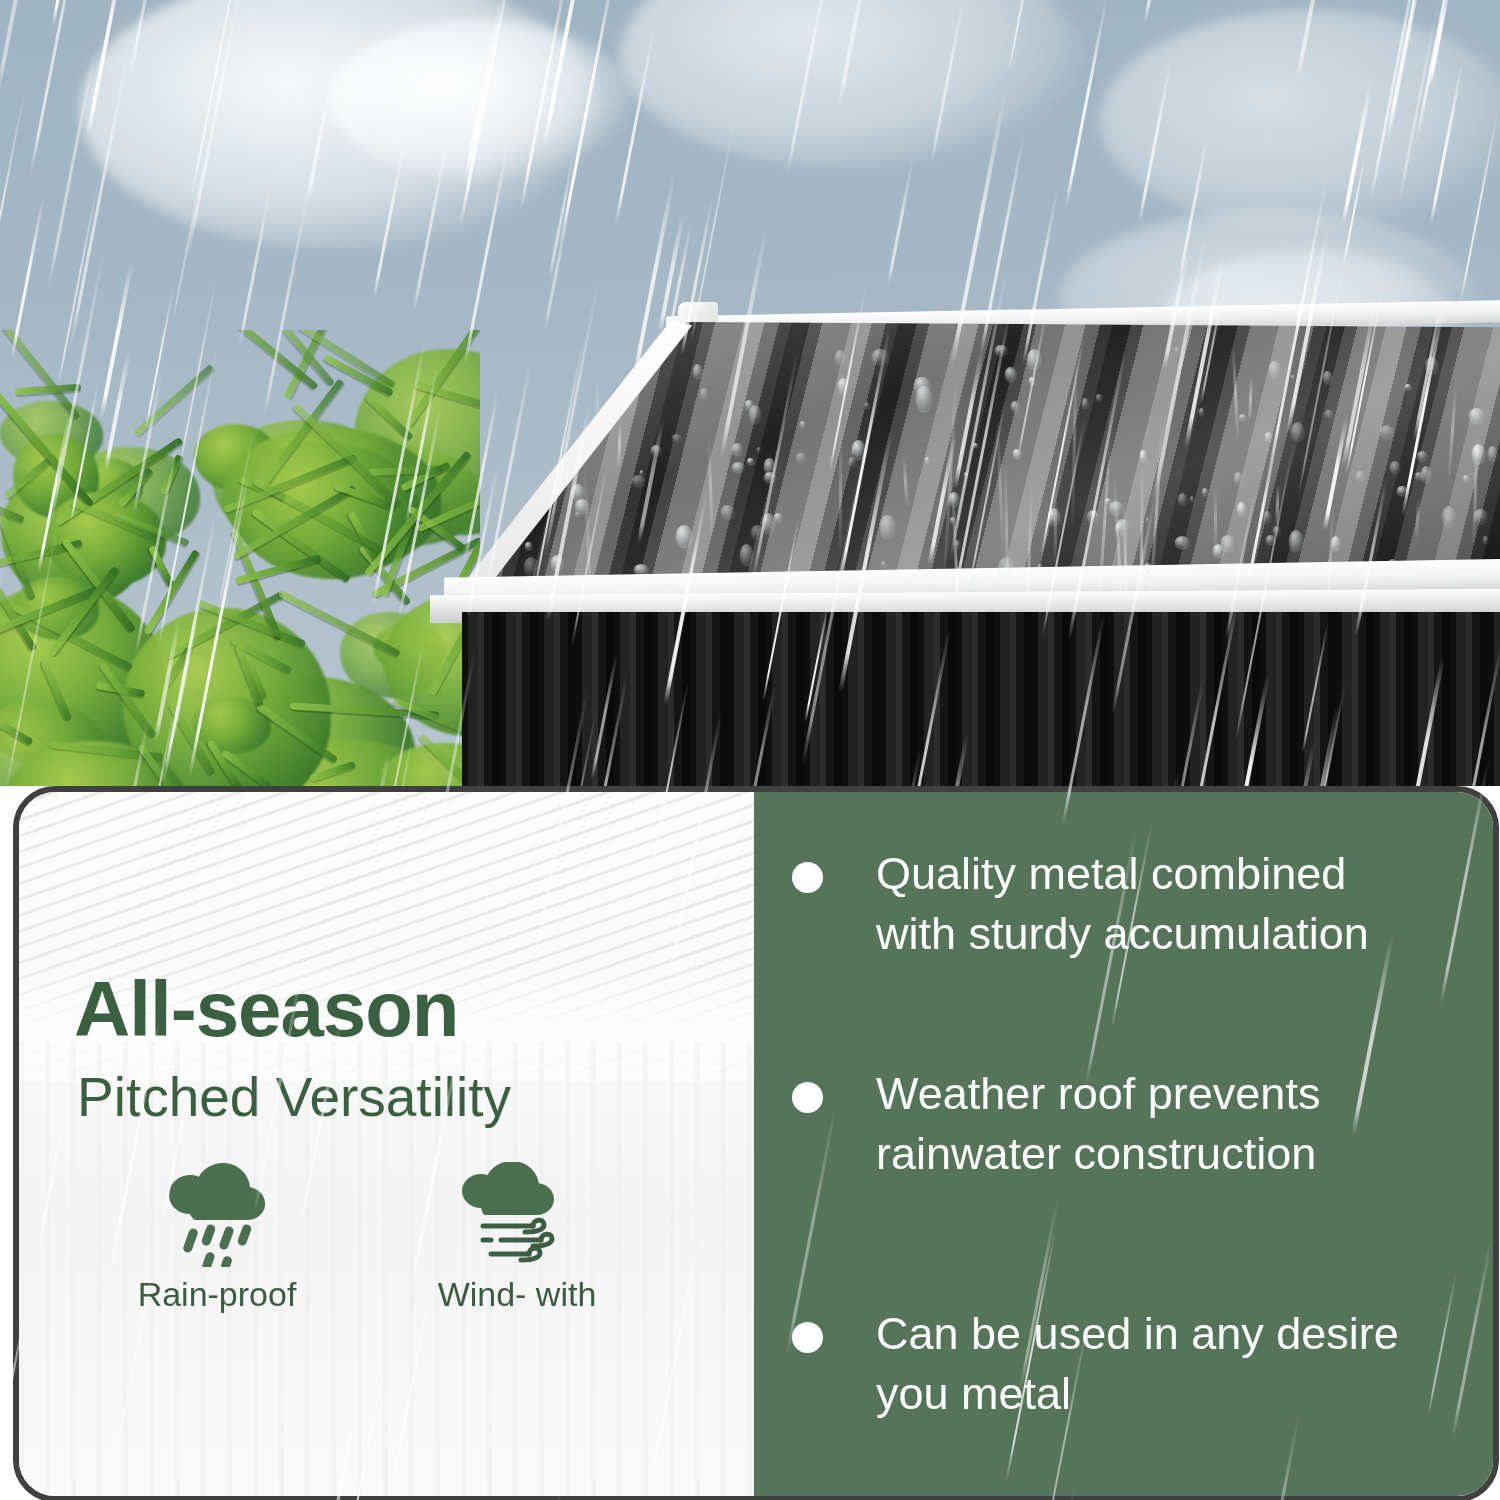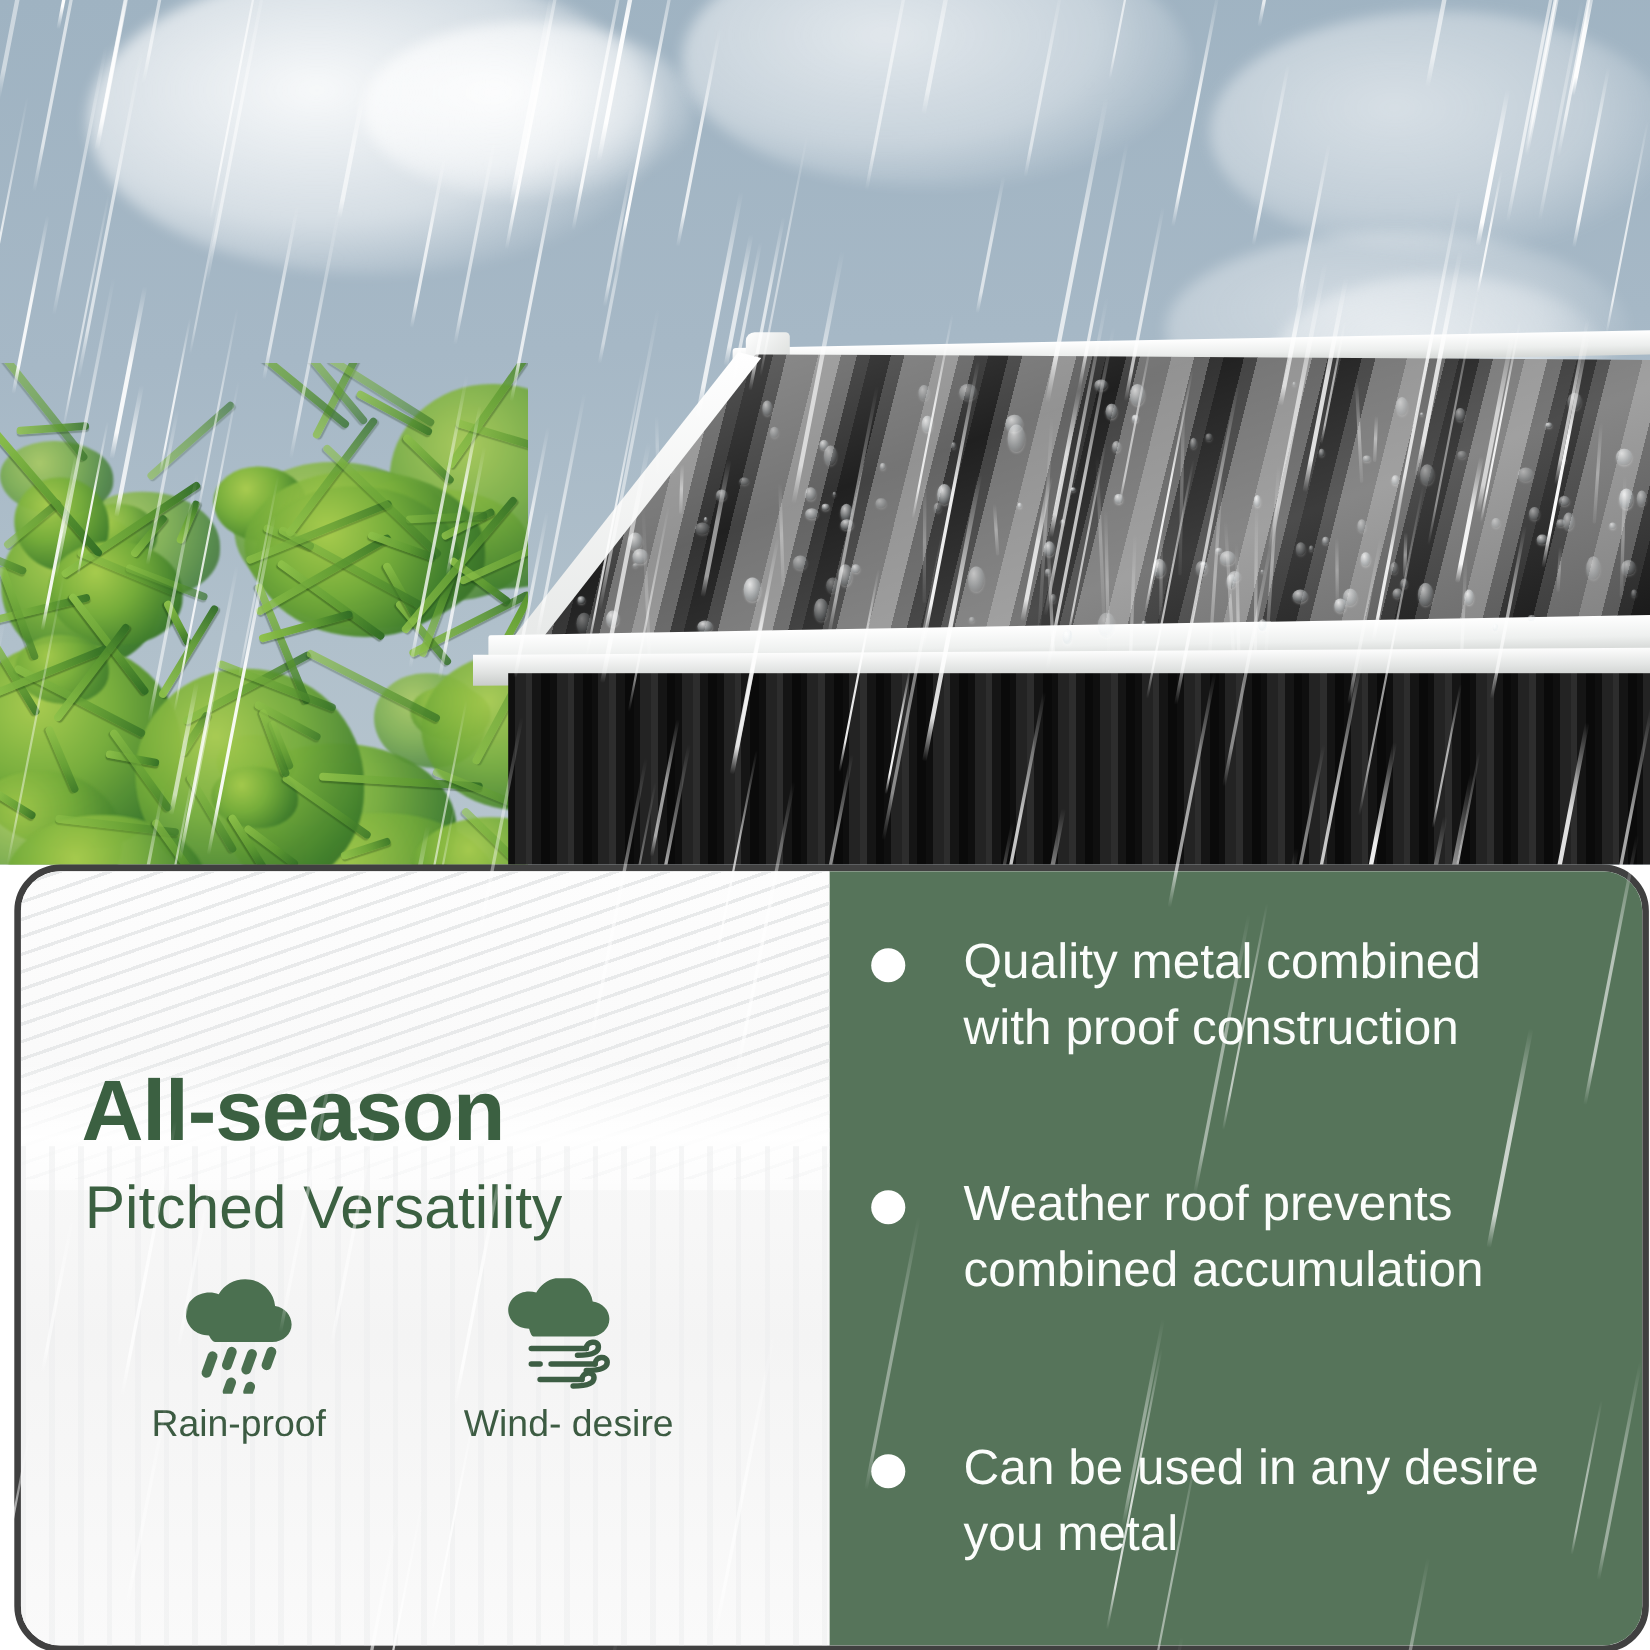--- a/index.html
+++ b/index.html
@@ -603,28 +603,28 @@
       <div class="streak" style="left: 889.422px; top: 431.058px; height: 265.906px; width: 3.7px; opacity: 0.87;"></div>
     </div>
 
   <div id="card">
 
     <div id="card-right">
       <div class="bullet" id="b1">
         <span class="dot"></span>
         <span class="btext">
           <span>Quality metal combined</span><br>
-          <span>with proof construction</span>
+          <span>with sturdy accumulation</span>
         </span>
       </div>
       <div class="bullet" id="b2">
         <span class="dot"></span>
         <span class="btext">
           <span>Weather roof prevents</span><br>
-          <span>combined accumulation</span>
+          <span>rainwater construction</span>
         </span>
       </div>
       <div class="bullet" id="b3">
         <span class="dot"></span>
         <span class="btext">
           <span>Can be used in any desire</span><br>
           <span>you metal</span>
         </span>
       </div>
     </div>
@@ -663,21 +663,21 @@
                 <path d="M36 64h50"></path>
                 <path d="M36 78h8"></path>
                 <path d="M54 78h40"></path>
                 <path d="M44 92h38"></path>
                 <path d="M86 64c0-7 11-8 11-1.5S87 70 78 70"></path>
                 <path d="M94 78c0-7 11-8 11-1.5S95 84 86 84"></path>
                 <path d="M82 92c0-7 11-8 11-1.5S83 98 74 98"></path>
               </g>
             </svg>
           </div>
-          <div class="flabel">Wind- desire</div>
+          <div class="flabel">Wind- with</div>
         </div>
       </div>
     </div>
   </div>
 
   <div id="rain2">
       <div class="streak" style="left: 1055.71px; top: 1199.22px; height: 190.895px; width: 2.6px; opacity: 0.4;"></div>
       <div class="streak" style="left: 95.097px; top: 41.1462px; height: 249.561px; width: 3.2px; opacity: 0.49;"></div>
       <div class="streak" style="left: 203.237px; top: 161.19px; height: 164.13px; width: 2.3px; opacity: 0.38;"></div>
       <div class="streak" style="left: 1296.8px; top: 1416.41px; height: 242.569px; width: 2.9px; opacity: 0.51;"></div>

